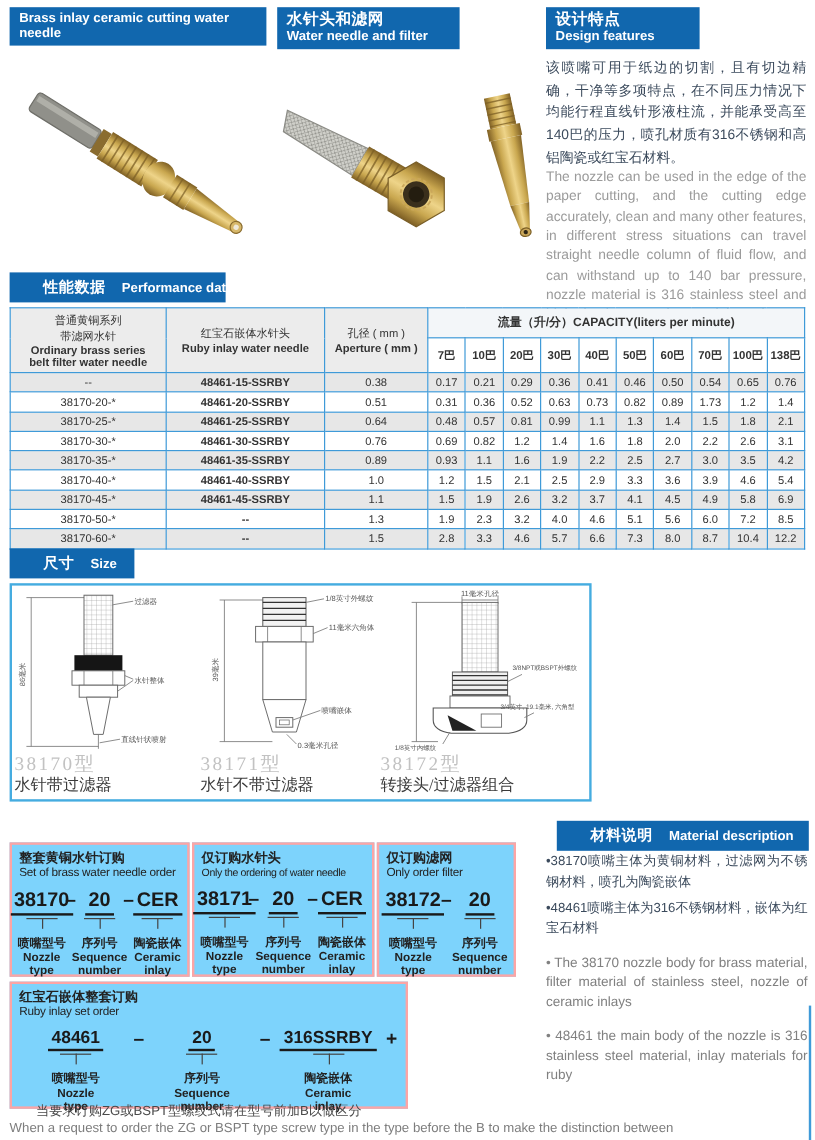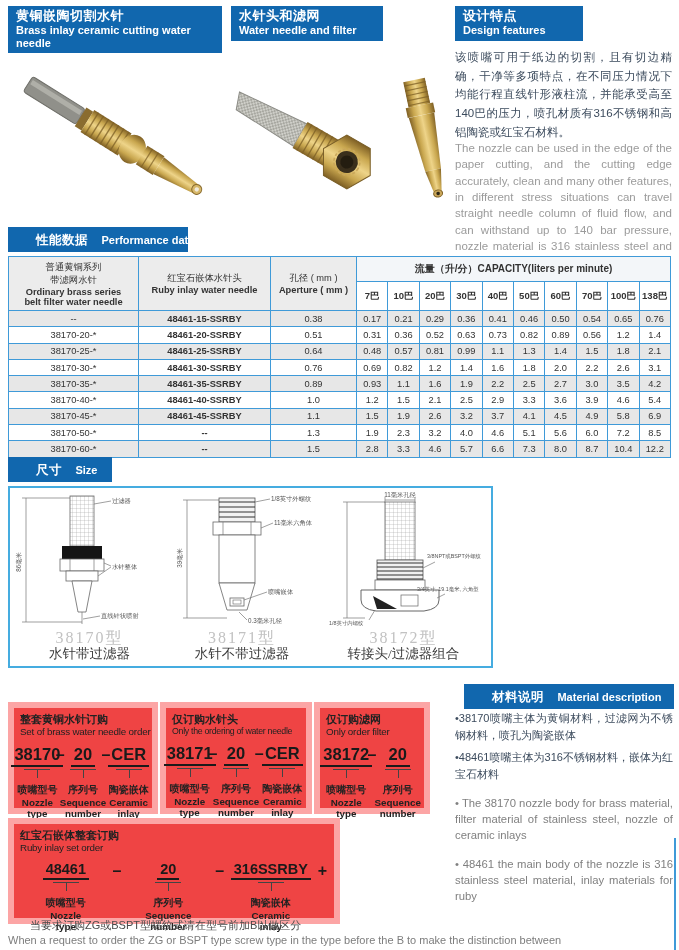--- a/index.html
+++ b/index.html
@@ -26,34 +26,34 @@
   #perf-table th.thL .enl{font-weight:bold;}
   #perf-table th.cap{background:#f3f6f9;font-weight:bold;font-size:10px;height:22px;}
   #perf-table thead tr.press th{background:#fff;font-weight:bold;height:26px;font-size:9.5px;text-align:center;}
   #perf-table tbody td{height:13.3px;color:#333;background:#fff;}
   #perf-table tbody tr.alt td{background:#e7e7e7;}
   #perf-table tbody td:nth-child(2){font-weight:bold;}
 
   
   #size-panel{position:absolute;left:8px;top:486px;width:485px;height:182px;border:2px solid #45ace0;
       box-sizing:border-box;display:flex;padding:4px 2px 0;}
-  .sdiag{text-align:center;}
+  .sdiag{text-align:left;}
   .sdiag svg{display:block;margin:0 auto;}
   .cap-model{font-family:"Liberation Serif",serif;font-size:16px;color:#c2c2c2;letter-spacing:2px;line-height:1;}
   .cap-name{font-family:"Liberation Serif",serif;font-size:13.5px;color:#3a3a3a;line-height:1.2;}
   .dlabel{font-size:6.3px;fill:#555;}
   .dlabel.sm{font-size:5.4px;}
   .dline{stroke:#777;stroke-width:.7;fill:none;}
   .ddim{stroke:#777;stroke-width:.7;}
 
   
   #order-title{position:absolute;left:10px;top:672px;white-space:nowrap;}
   #order-title .zh{color:#e8120c;font-size:19px;font-weight:bold;letter-spacing:1px;}
   #order-title .en{color:#e8120c;font-size:13.5px;font-weight:bold;margin-left:6px;}
-  .obox{position:absolute;border:6px solid #fca5a5;box-sizing:border-box;background:#ef4444;padding:5px 6px 4px;}
+  .obox{position:absolute;border:2px solid #fca5a5;box-sizing:border-box;background:#7dd3fc;padding:5px 6px 4px;}
   .ob-zh{font-size:11px;font-weight:bold;color:#222;line-height:1.2;white-space:nowrap;}
   .ob-en{font-size:9.8px;font-weight:normal;color:#222;line-height:1.2;white-space:nowrap;letter-spacing:-.2px;}
   .obox.tight .ob-en{font-size:8.8px;letter-spacing:-.3px;}
   .ob-row{display:flex;align-items:flex-start;margin-top:7px;}
   .opart{display:flex;flex-direction:column;align-items:center;flex:1;min-width:0;}
   .ocode{font-size:16.5px;font-weight:bold;color:#1a1a1a;border-bottom:2px solid #1a1a1a;
          padding:0 3px 1px;white-space:nowrap;}
   .obox.wide .ocode{font-size:14.5px;}
   .osep{font-size:16px;font-weight:bold;color:#1a1a1a;margin:0 1px;line-height:1.3;}
   .oconn{width:26px;height:10px;position:relative;margin-top:2px;}
@@ -100,21 +100,20 @@
         <path d="M0 0L4 4M4 0L0 4" stroke="#8b8b85" stroke-width="0.6"></path>
       </pattern>
       <pattern id="crossh" width="4" height="4" patternUnits="userSpaceOnUse">
         <rect width="4" height="4" fill="#fff"></rect>
         <path d="M0 0H4M0 0V4" stroke="#999" stroke-width="0.5"></path>
       </pattern>
     </defs>
   </svg>
 
   <div class="hbar" style="left:8px;top:6px;width:214px;">
-    <span class="zh">黄铜嵌陶切割水针</span>
     <span class="en">Brass inlay ceramic cutting water needle</span>
   </div>
   <div class="hbar" style="left:231px;top:6px;width:152px;">
     <span class="zh">水针头和滤网</span>
     <span class="en">Water needle and filter</span>
   </div>
   <div class="hbar" style="left:455px;top:6px;width:128px;">
     <span class="zh">设计特点</span>
     <span class="en">Design features</span>
   </div>
@@ -249,21 +248,21 @@
           <td>38170-20-*</td>
           <td>48461-20-SSRBY</td>
           <td>0.51</td>
           <td>0.31</td>
           <td>0.36</td>
           <td>0.52</td>
           <td>0.63</td>
           <td>0.73</td>
           <td>0.82</td>
           <td>0.89</td>
-          <td>0.56</td>
+          <td>1.73</td>
           <td>1.2</td>
           <td>1.4</td>
         </tr>
         <tr class="alt">
           <td>38170-25-*</td>
           <td>48461-25-SSRBY</td>
           <td>0.64</td>
           <td>0.48</td>
           <td>0.57</td>
           <td>0.81</td>

